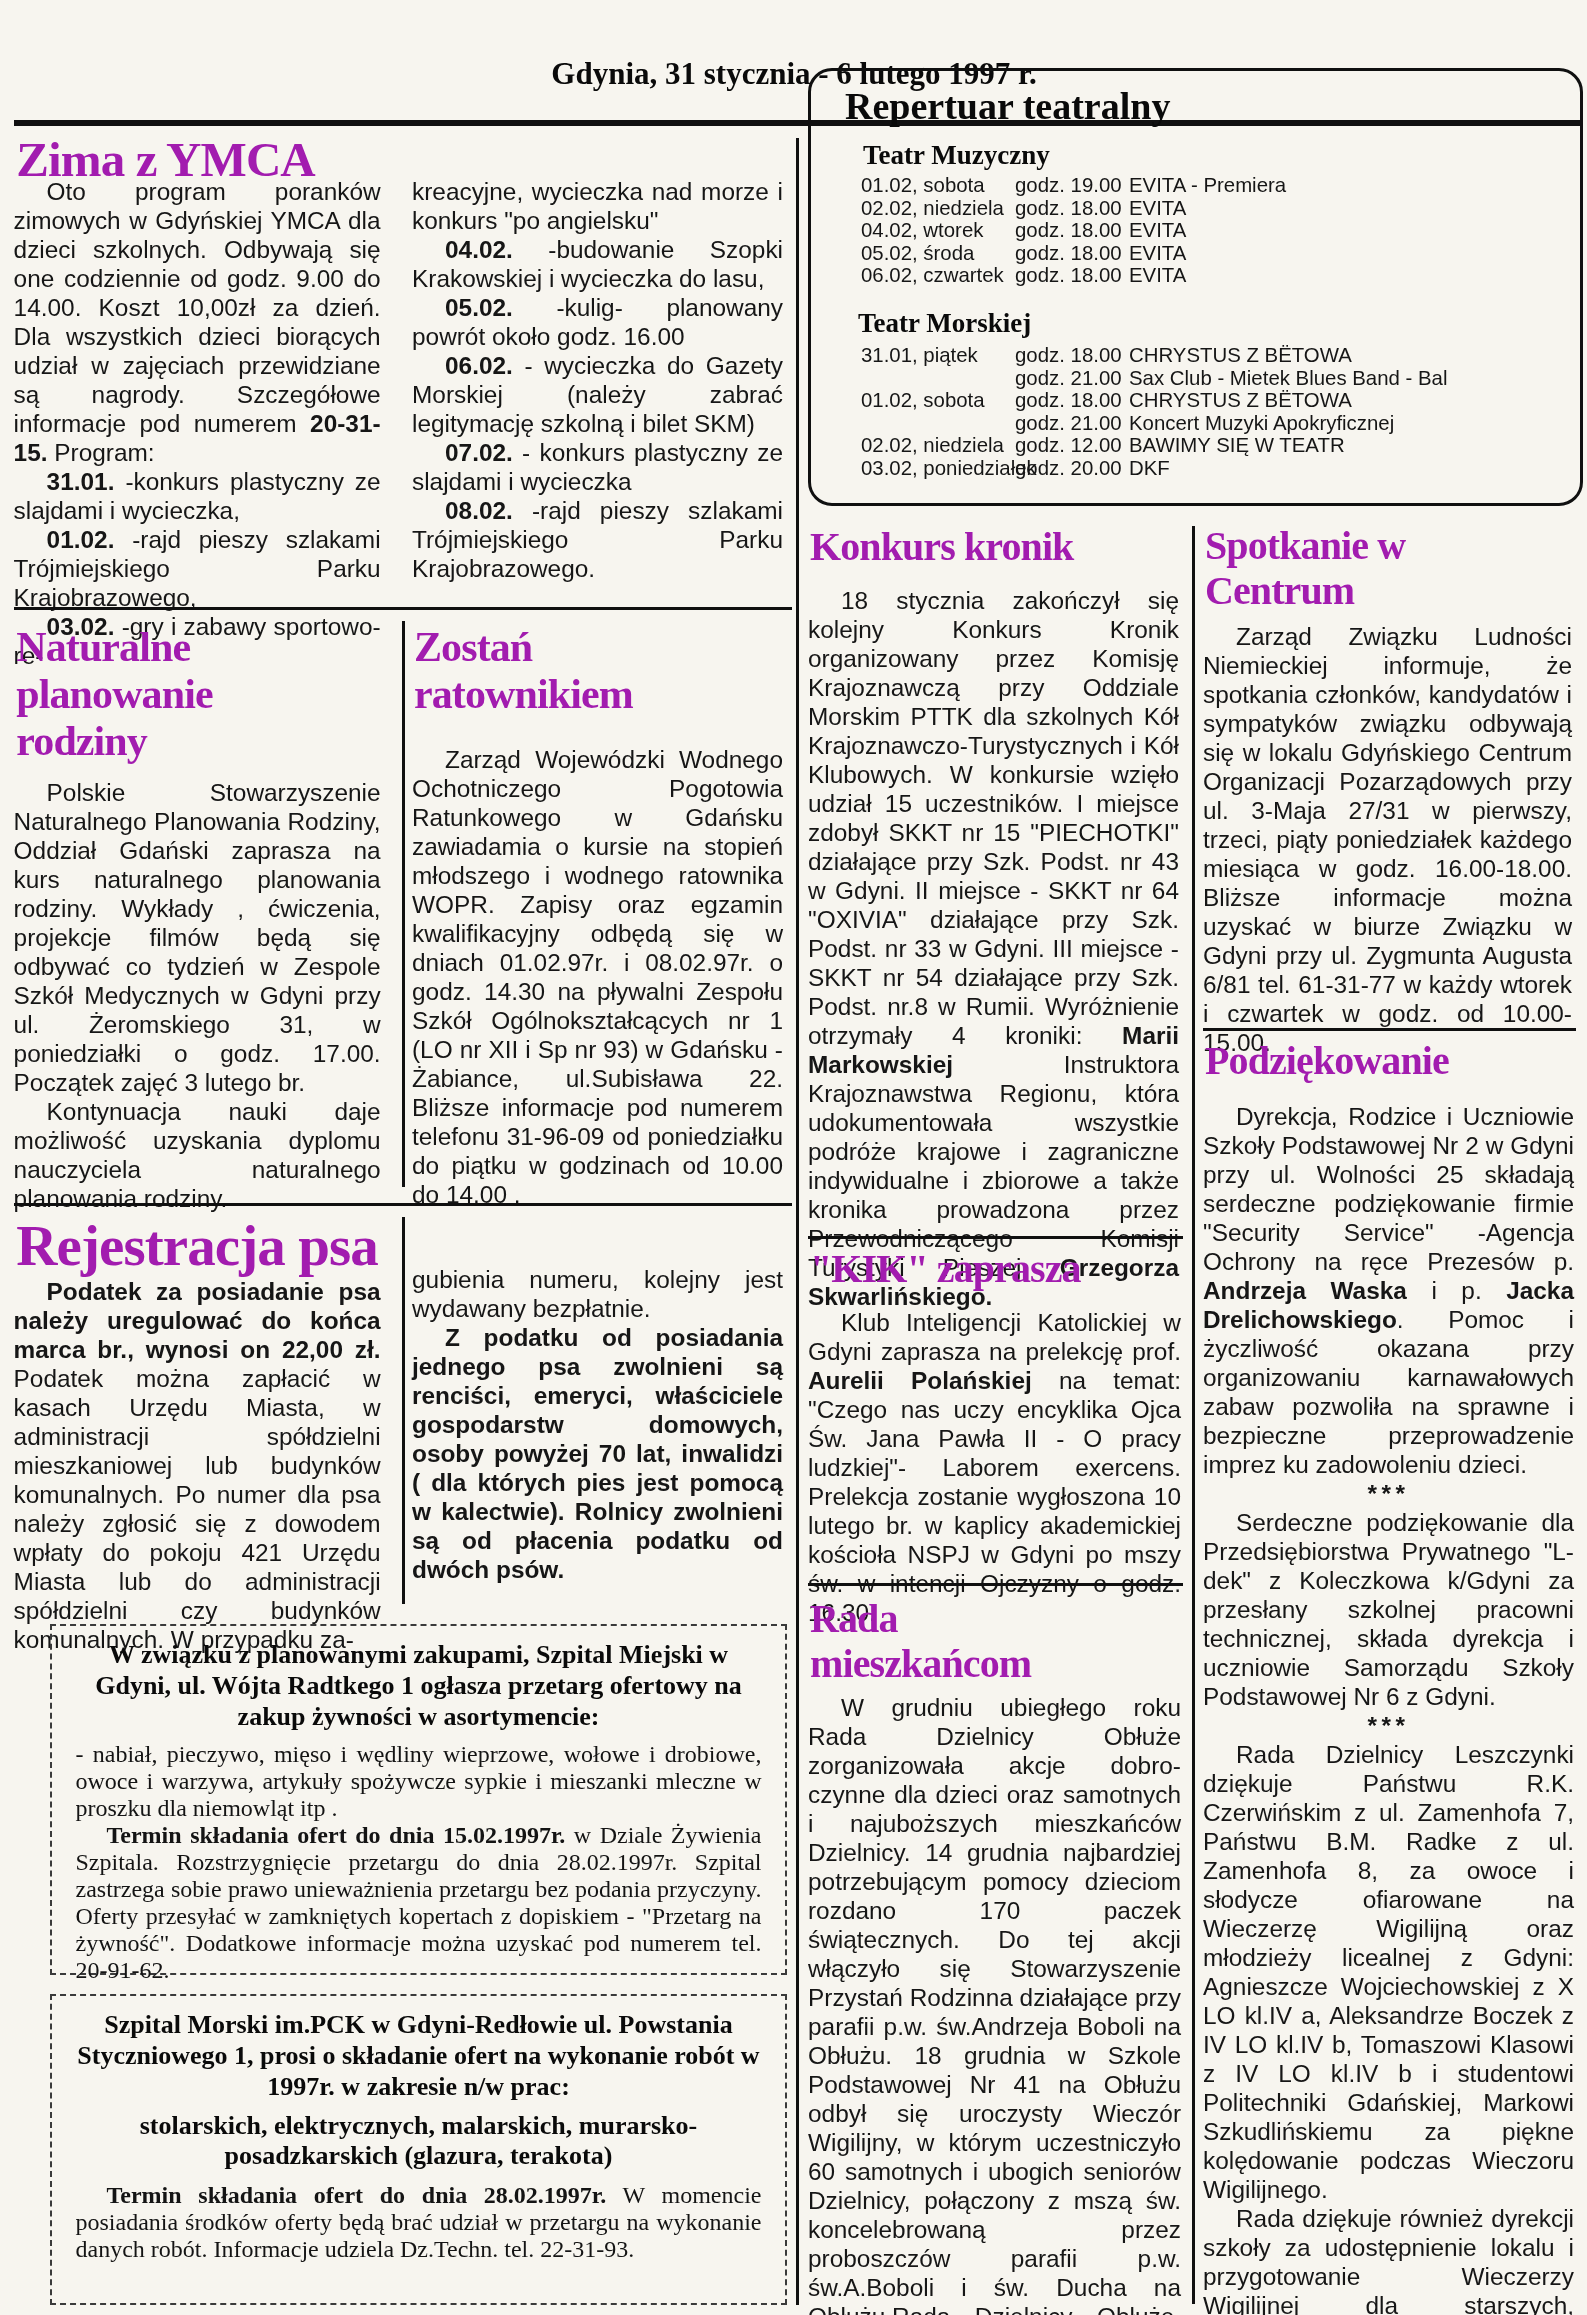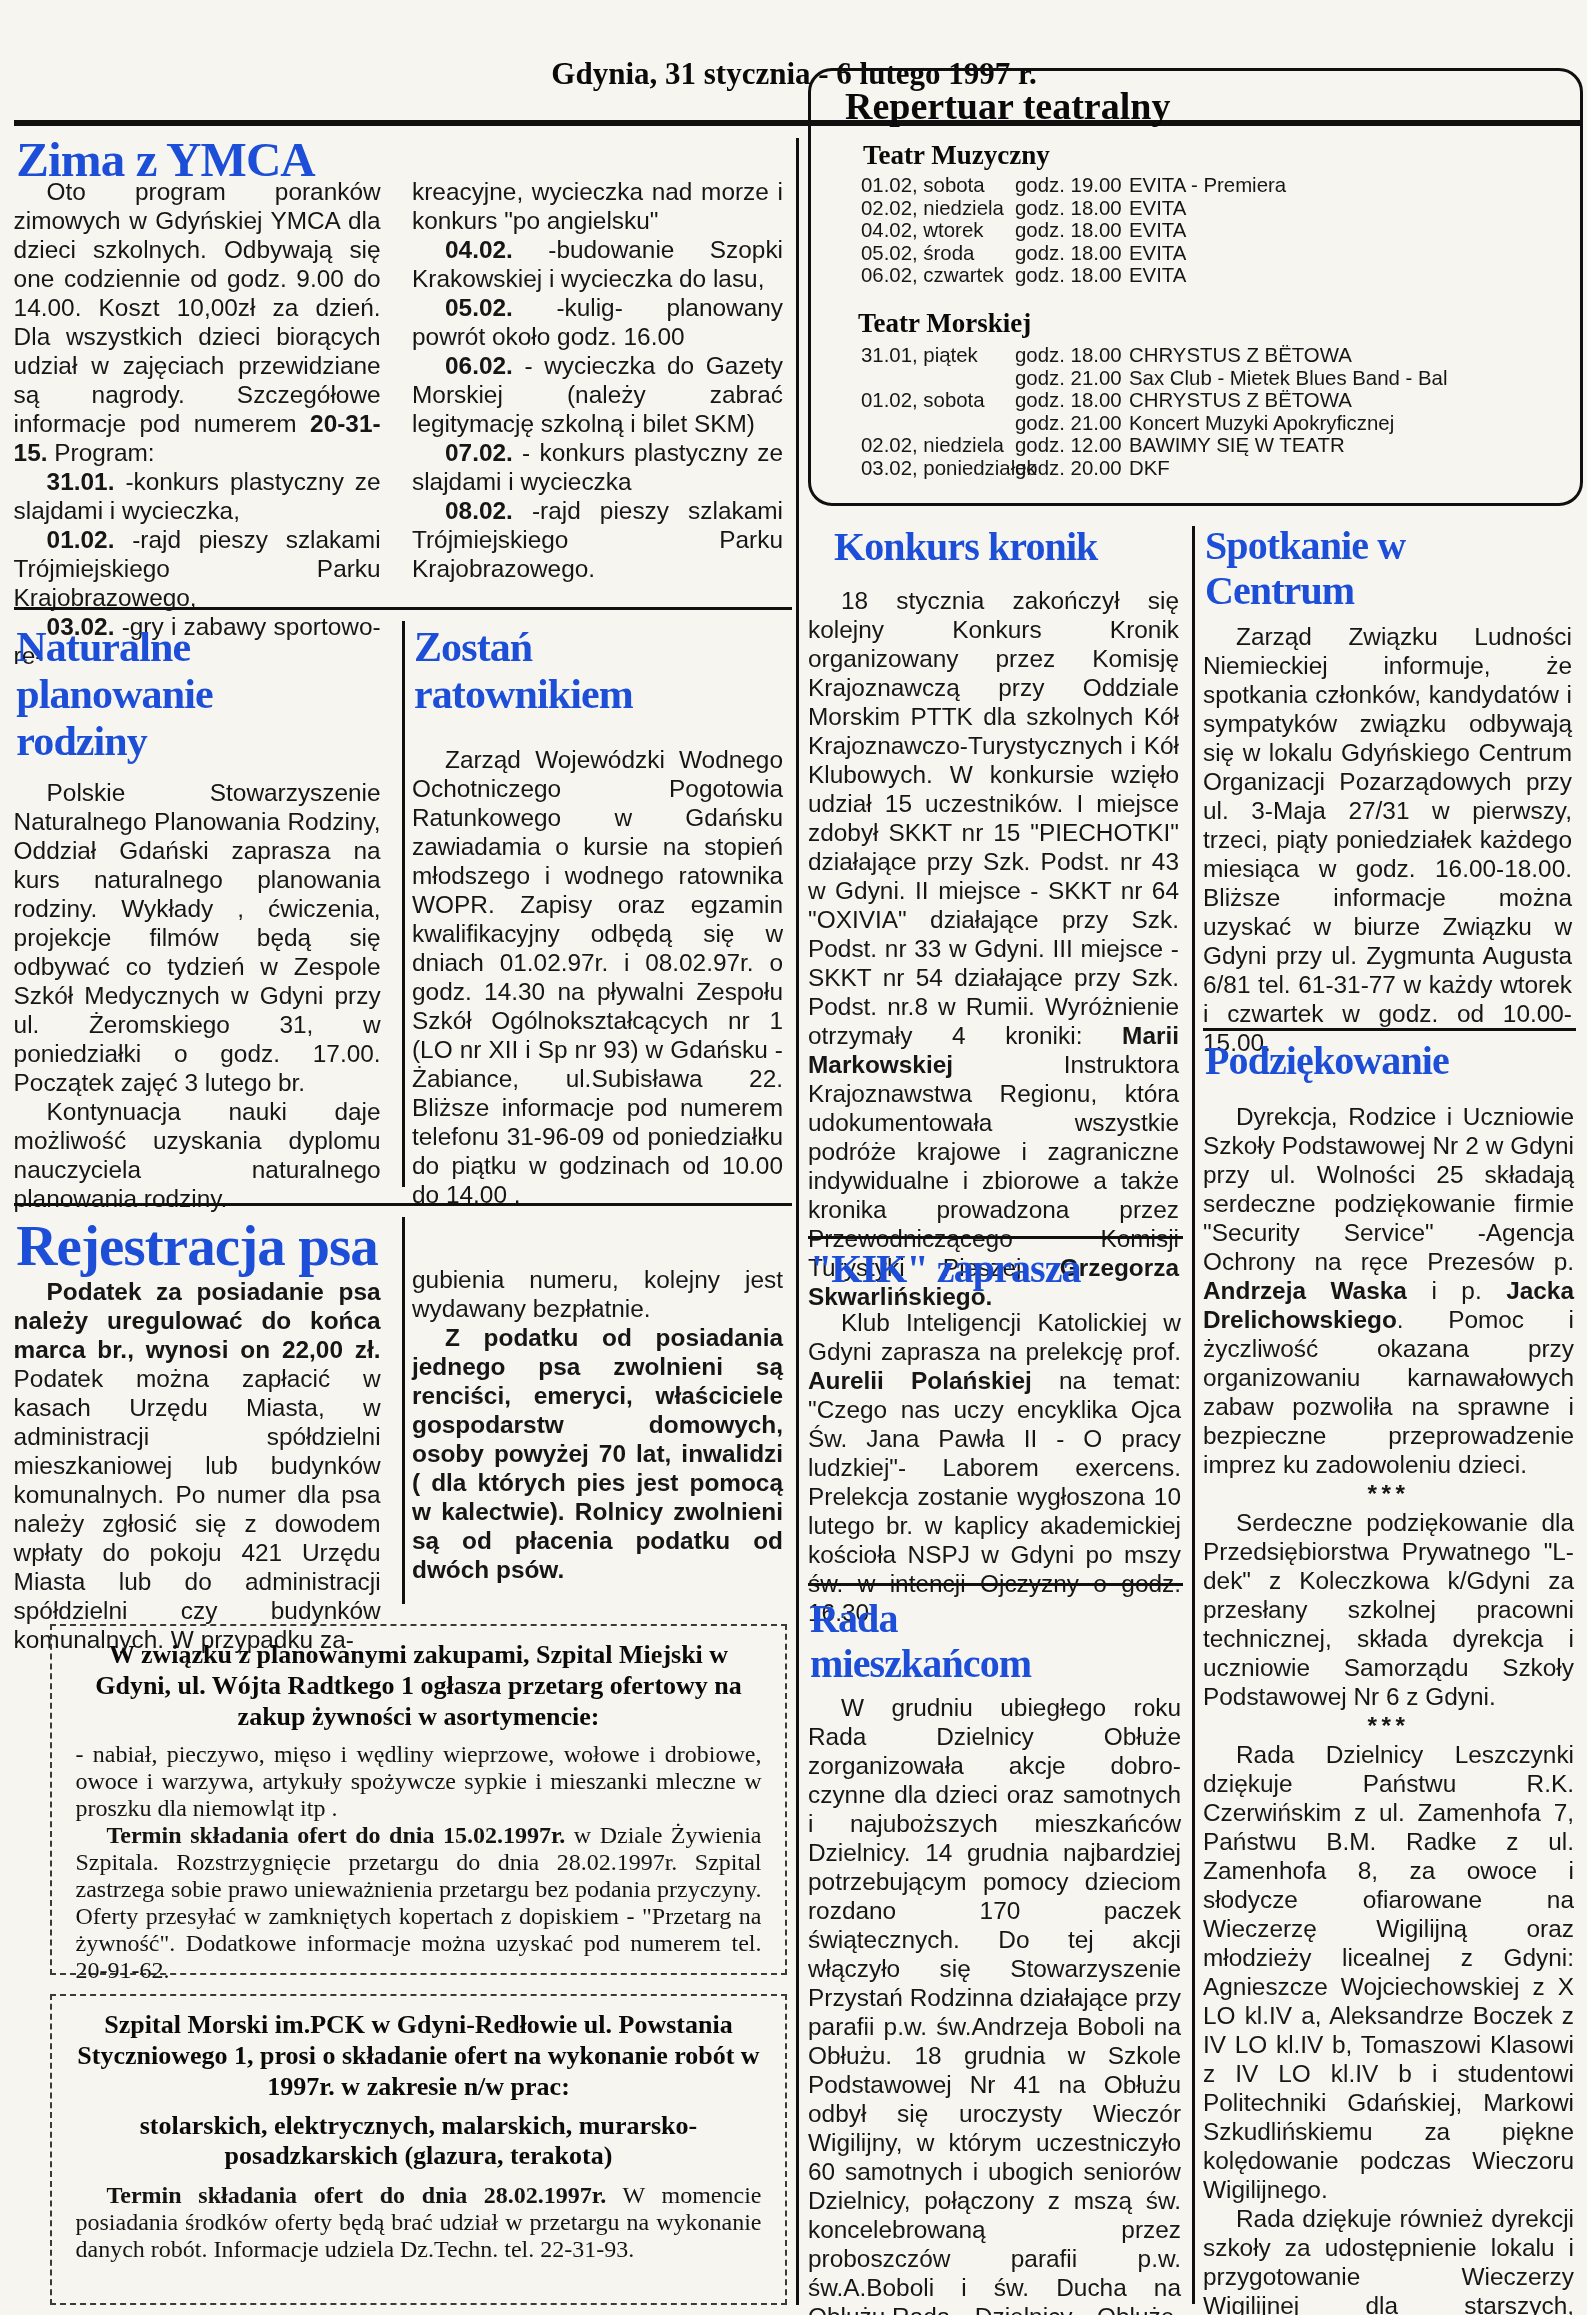--- a/index.html
+++ b/index.html
@@ -3,21 +3,21 @@
 <meta charset="utf-8">
 <style>
   html,body{margin:0;padding:0;background:#d8d6d0;}
   .page{
     position:relative;width:1588px;height:2316px;margin:0 auto;
     background:#f7f5ef;color:#141414;overflow:hidden;
     font-family:"Liberation Sans",sans-serif;
   }
   .abs{position:absolute;}
   .headline{
-    font-family:"Liberation Serif",serif;font-weight:bold;color:#1d4ed8;
+    font-family:"Liberation Serif",serif;font-weight:bold;color:#a21caf;
     line-height:1.06;letter-spacing:-0.9px;
   }
   .dateline{
     font-family:"Liberation Serif",serif;font-weight:bold;font-size:31px;
     text-align:center;color:#0a0a0a;
   }
   .rule{background:#101010;}
   .vrule{background:#101010;width:2.7px;}
   .body-col{font-size:24.4px;line-height:29px;text-align:justify;color:#161616;}
   .body-col .para{margin:0;text-indent:33px;}
@@ -187,21 +187,21 @@
       </div>
       <div class="rep-row">
         <span class="rep-date">03.02, poniedziałek</span>
         <span class="rep-time">godz. 20.00</span>
         <span class="rep-show">DKF</span>
       </div>
     </div>
   </div>
 
   <div class="abs" style="left:0;top:0;width:0;height:0;">
-    <div class="abs headline" style="left:810px;top:526px;font-size:40px;white-space:nowrap;margin-left:24px;">Konkurs kronik</div>
+    <div class="abs headline" style="left:810px;top:526px;font-size:40px;white-space:nowrap;">Konkurs kronik</div>
     <div class="abs body-col" style="left:808px;top:586px;width:371px;">
         <p class="para"><span>18 stycznia zakończył się kolejny Konkurs Kronik organizowany przez Komisję Krajoznawczą przy Oddziale Morskim PTTK dla szkolnych Kół Krajoznawczo-Turystycznych i Kół Klubowych. W konkursie wzięło udział 15 uczestników. I miejsce zdobył SKKT nr 15 "PIECHOTKI" działające przy Szk. Podst. nr 43 w Gdyni. II miejsce - SKKT nr 64 "OXIVIA" działające przy Szk. Podst. nr 33 w Gdyni. III miejsce - SKKT nr 54 działające przy Szk. Podst. nr.8 w Rumii. Wyróżnienie otrzymały 4 kroniki: </span><span class="b">Marii Markowskiej</span><span> Instruktora Krajoznawstwa Regionu, która udokumentowała wszystkie podróże krajowe i zagraniczne indywidualne i zbiorowe a także kronika prowadzona przez Przewodniczącego Komisji Turystyki Pieszej </span><span class="b">Grzegorza Skwarlińskiego.</span></p>
       </div>
   </div>
 
   <div class="abs rule" style="left:808px;top:1236px;width:375px;height:2.7px;"></div>
 
   <div class="abs" style="left:0;top:0;width:0;height:0;">
     <div class="abs headline" style="left:810px;top:1248px;font-size:40px;white-space:nowrap;">"KIK" zaprasza</div>
     <div class="abs body-col" style="left:808px;top:1308px;width:373px;">

